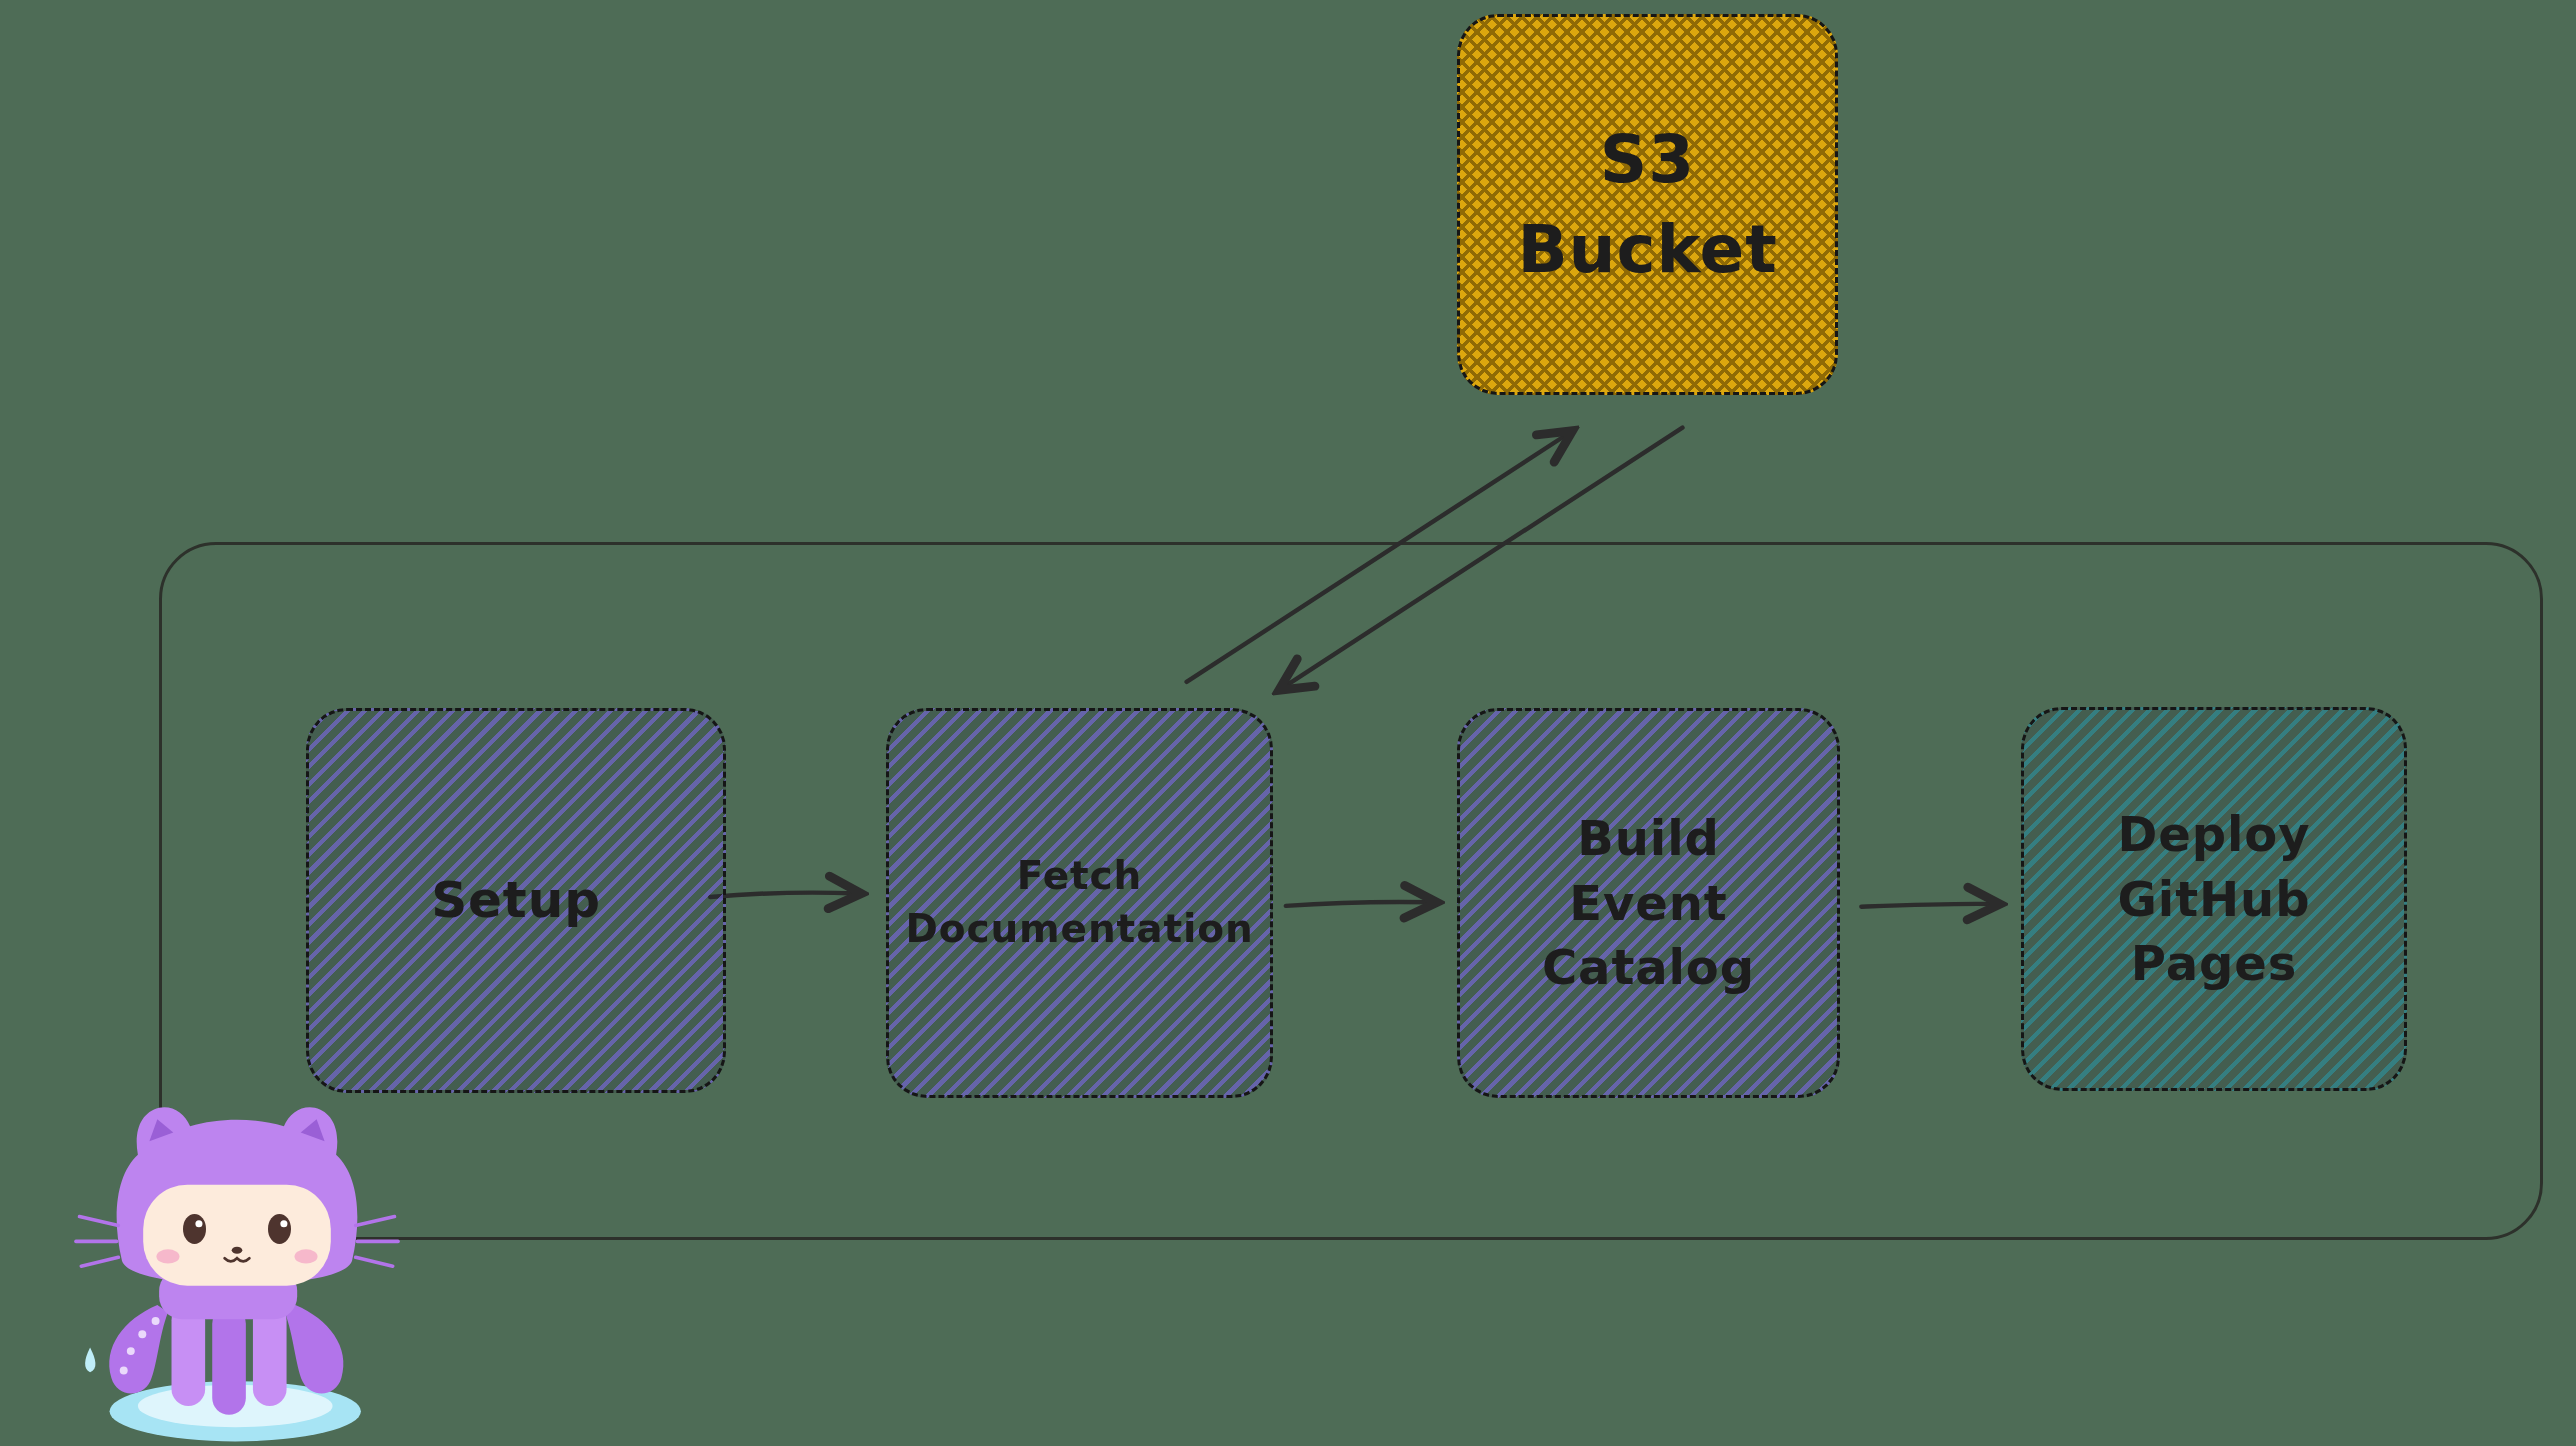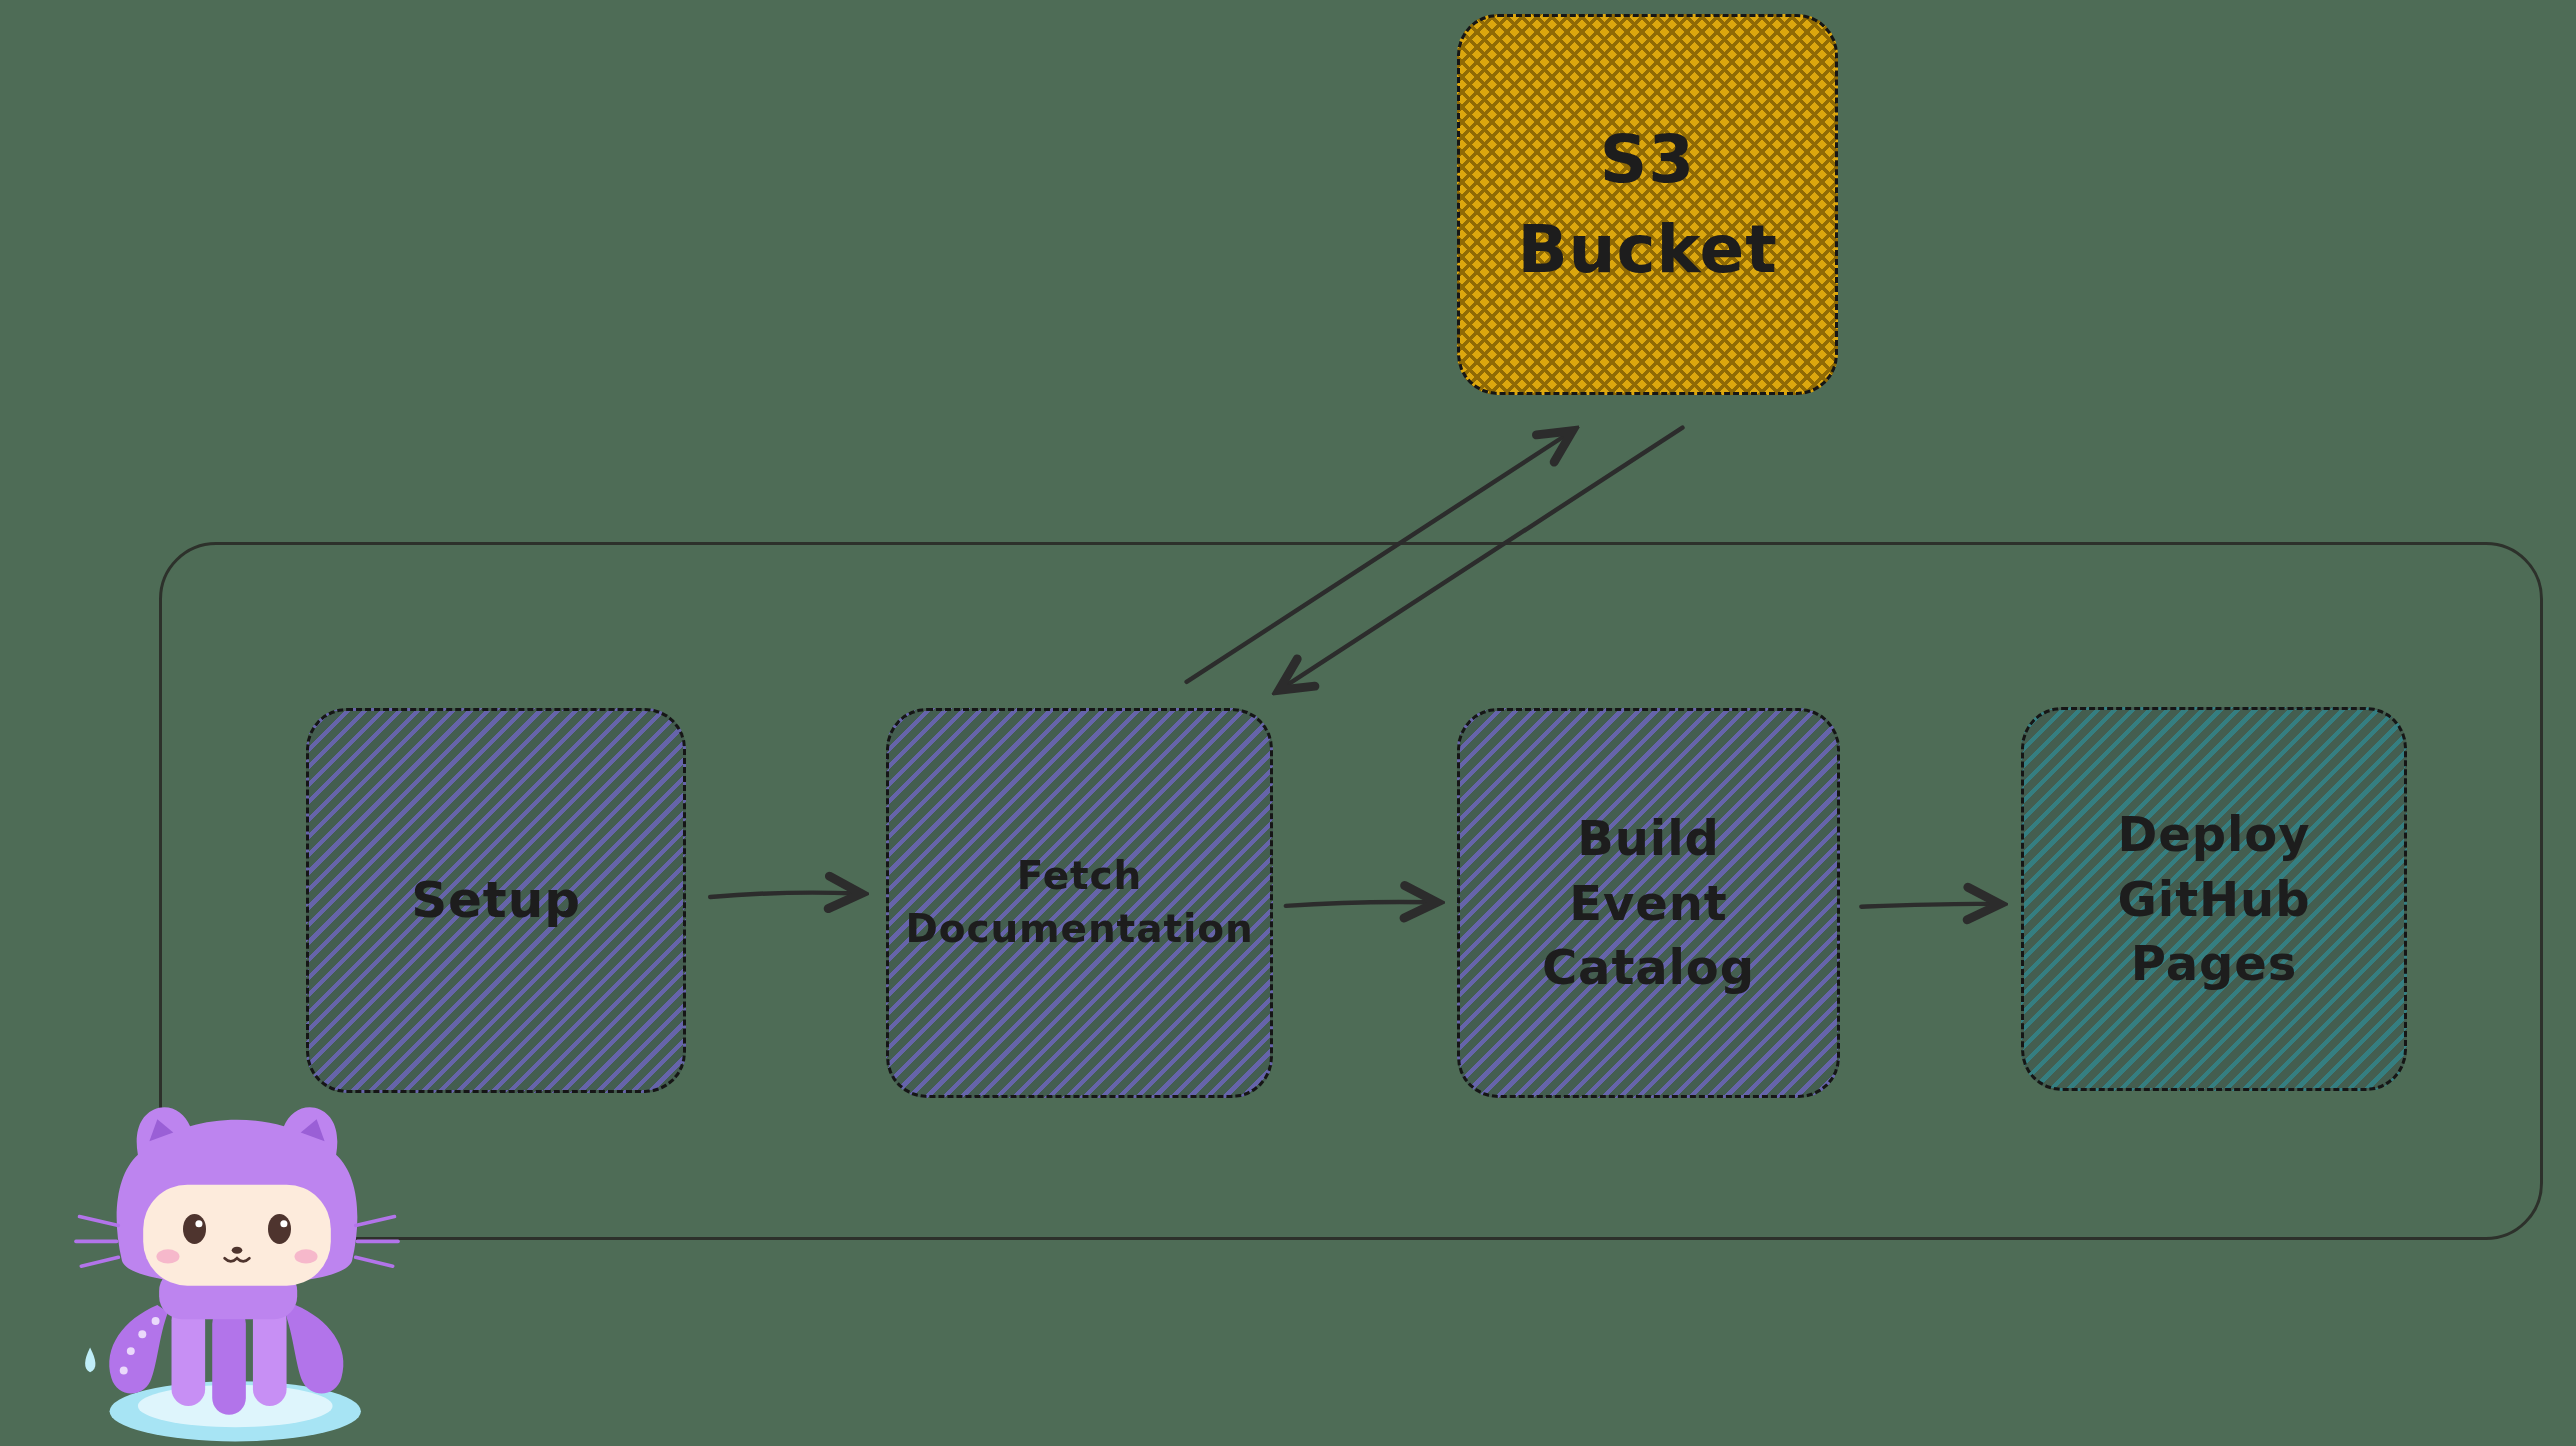--- a/index.html
+++ b/index.html
@@ -62,21 +62,21 @@
     text-align: center;
     font-weight: bold;
     color: #1d1d1d;
     line-height: 1.35;
     letter-spacing: 0.9px;
   }
 
   #node-s3     { left: 1457px; top: 14px;  width: 381px; height: 381px; }
   #node-s3 .node-label { font-size: 66px; }
 
-  #node-setup  { left: 306px;  top: 708px; width: 380px; height: 385px; }
+  #node-setup  { left: 306px;  top: 708px; width: 420px; height: 385px; }
   #node-setup .node-label { font-size: 50px; }
 
   #node-fetch  { left: 886px; top: 708px; width: 387px; height: 390px; }
   #node-fetch .node-label { font-size: 39px; }
 
   #node-build  { left: 1457px; top: 708px; width: 383px; height: 390px; }
   #node-build .node-label { font-size: 48px; }
 
   #node-deploy { left: 2021px; top: 707px; width: 386px; height: 384px; }
   #node-deploy .node-label { font-size: 48px; }

